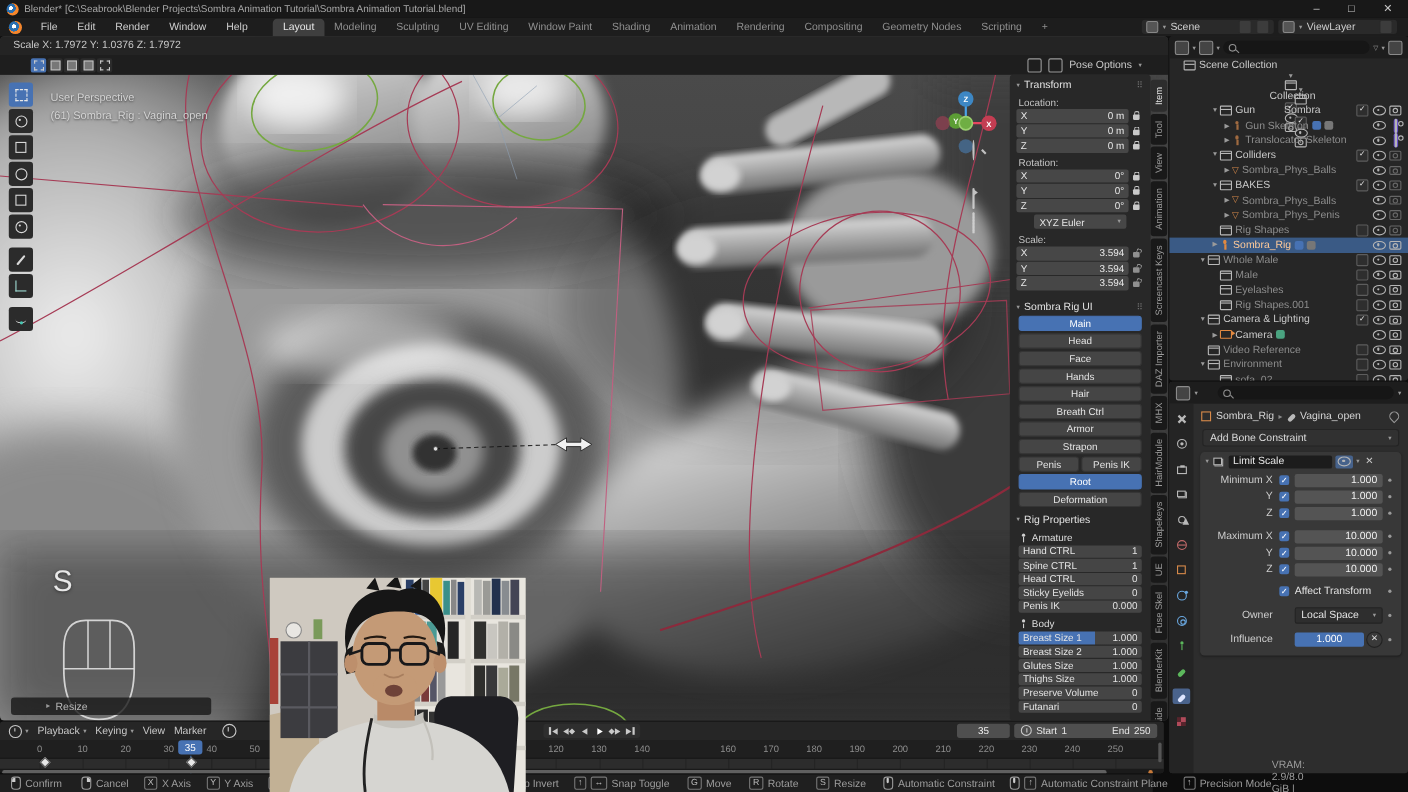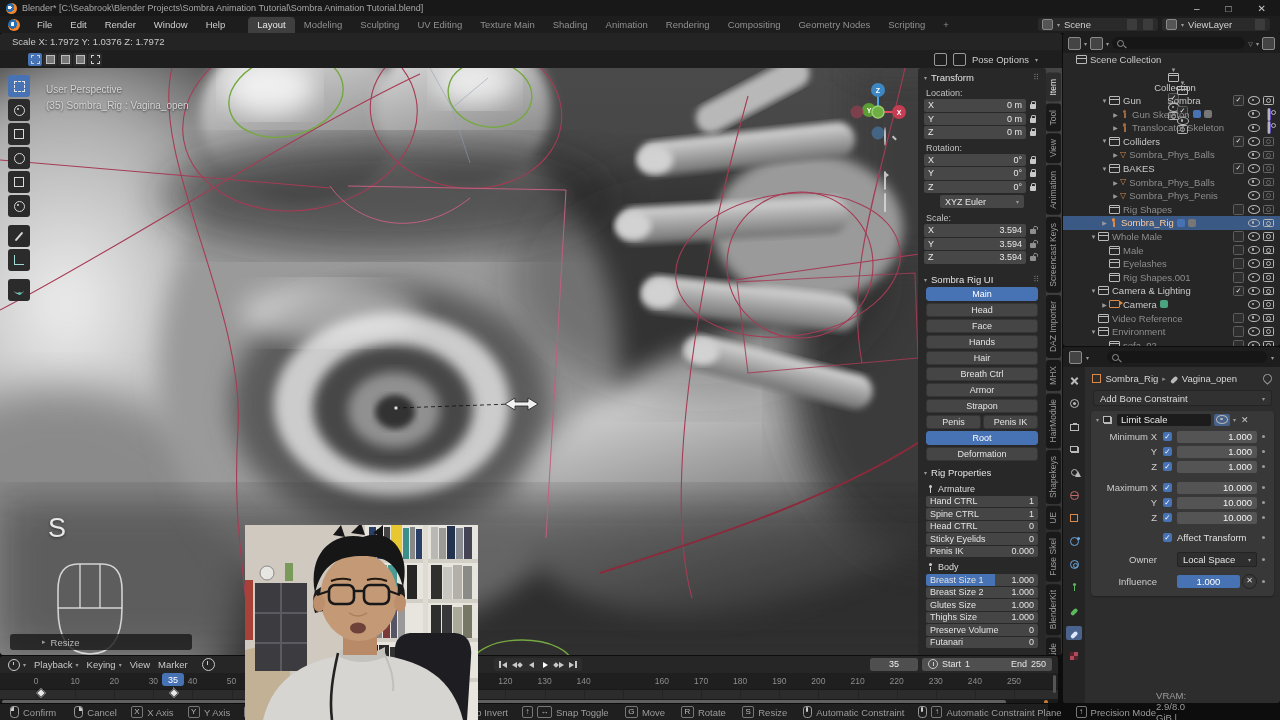--- a/index.html
+++ b/index.html
@@ -245,21 +245,21 @@
         <span class="menu-item">Edit</span>
         <span class="menu-item">Render</span>
         <span class="menu-item">Window</span>
         <span class="menu-item">Help</span>
       </span>
     <span id="ws-tabs">
         <span class="ws-tab active">Layout</span>
         <span class="ws-tab">Modeling</span>
         <span class="ws-tab">Sculpting</span>
         <span class="ws-tab">UV Editing</span>
-        <span class="ws-tab">Texture Main</span>
+        <span class="ws-tab">Window Paint</span>
         <span class="ws-tab">Shading</span>
         <span class="ws-tab">Animation</span>
         <span class="ws-tab">Rendering</span>
         <span class="ws-tab">Compositing</span>
         <span class="ws-tab">Geometry Nodes</span>
         <span class="ws-tab">Scripting</span>
         <span class="ws-tab">+</span>
       </span>
     <div id="scene-group">
       <div class="selwidget">
@@ -444,21 +444,21 @@
         <div class="tool-btn">
           <span class="ti-ang"></span>
         </div>
         <div class="tool-btn gap">
           <span class="ti-curve"></span>
         </div>
       </div>
 
     <div id="vp-overlay-text" class="abs">
       <div>User Perspective</div>
-      <div>(35) Sombra_Rig : Vagina_open</div>
+      <div>(61) Sombra_Rig : Vagina_open</div>
     </div>
 
     <svg id="gizmo" class="abs" width="70" height="70" viewBox="0 0 70 70">
       <line x1="33" y1="42" x2="33" y2="20" stroke="#4aa3e8" stroke-width="2"></line>
       <line x1="33" y1="42" x2="54" y2="42" stroke="#e8465f" stroke-width="2"></line>
       <circle cx="33" cy="20" r="7" fill="#3d87c4"></circle>
         <text x="33" y="23" text-anchor="middle" class="gz-lab">Z</text>
       <circle cx="54" cy="42" r="7" fill="#c43d52"></circle>
         <text x="54" y="45" text-anchor="middle" class="gz-lab">X</text>
       <circle cx="24" cy="40" r="7" fill="#5c9e35"></circle>

